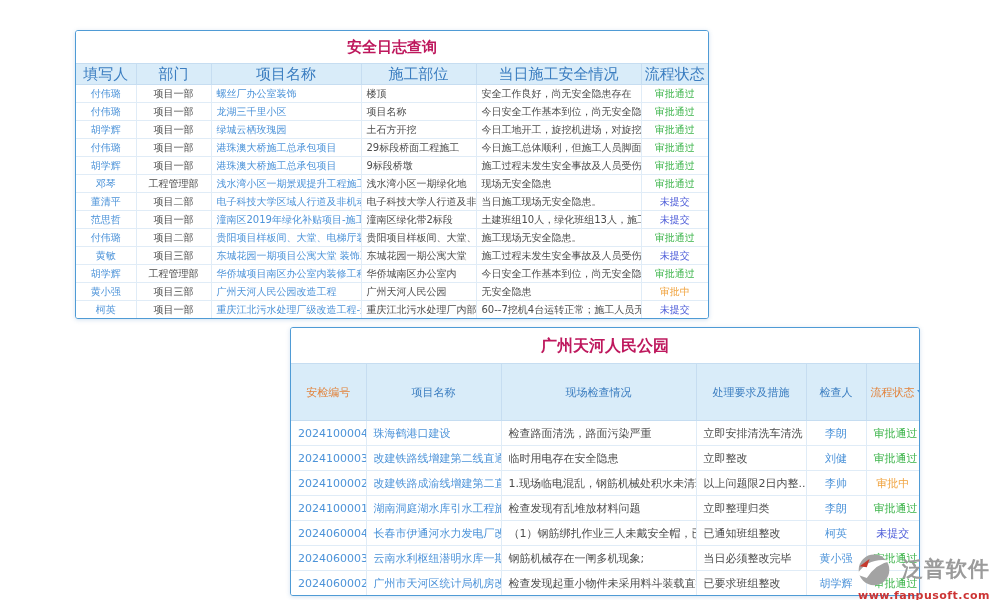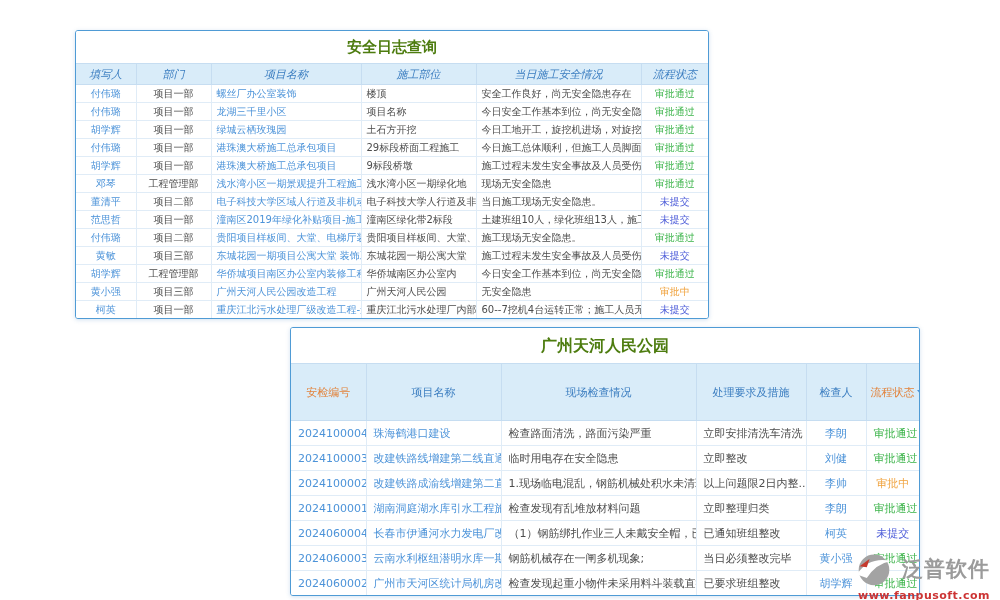--- a/index.html
+++ b/index.html
@@ -10,36 +10,36 @@
     overflow:hidden;
   }
   .panel {
     position:absolute; background:#fff;
     border:1px solid #4f9bd5; border-radius:3px;
     box-shadow:0 1px 4px rgba(80,140,200,0.25);
     overflow:hidden;
   }
   #log-panel   { left:75px;  top:30px;  width:632px; }
   #check-panel { left:290px; top:327px; width:628px; }
-  .panel-title { text-align:center; font-weight:bold; color:#4d7c0f; background:#fff; }
+  .panel-title { text-align:center; font-weight:bold; color:#be185d; background:#fff; }
   #log-panel .panel-title   { font-size:15px; padding:7px 0 6px; }
   #check-panel .panel-title { font-size:16px; padding:8px 0 6px; }
 
   table { border-collapse:collapse; width:100%; table-layout:fixed; }
   th {
     background:#d9ecf9; color:#3b7dc0; font-weight:normal;
     border:1px solid #c6ddf1; overflow:hidden; white-space:nowrap;
     position:relative;
   }
   th.th-orange { color:#e2833c; }
   td {
     border:1px solid #e0ecf7; overflow:hidden; white-space:nowrap;
     color:#4c4c4c; background:#fff;
   }
-  #log-panel th   { height:20px; font-size:11px; padding:0 3px;font-style:italic; }
+  #log-panel th   { height:20px; font-size:15px; padding:0 3px; }
   #log-panel td   { height:17px; font-size:10px; padding:0 5px; }
   #check-panel th { height:24px; font-size:11px; padding:16px 4px; }
   #check-panel td { height:24px; font-size:11px; padding:0 7px; }
 
   
   th:first-child, td:first-child { border-left:none; }
   th:last-child,  td:last-child  { border-right:none; }
   tr:last-child td { border-bottom:none; }
 
   .center { text-align:center; }

